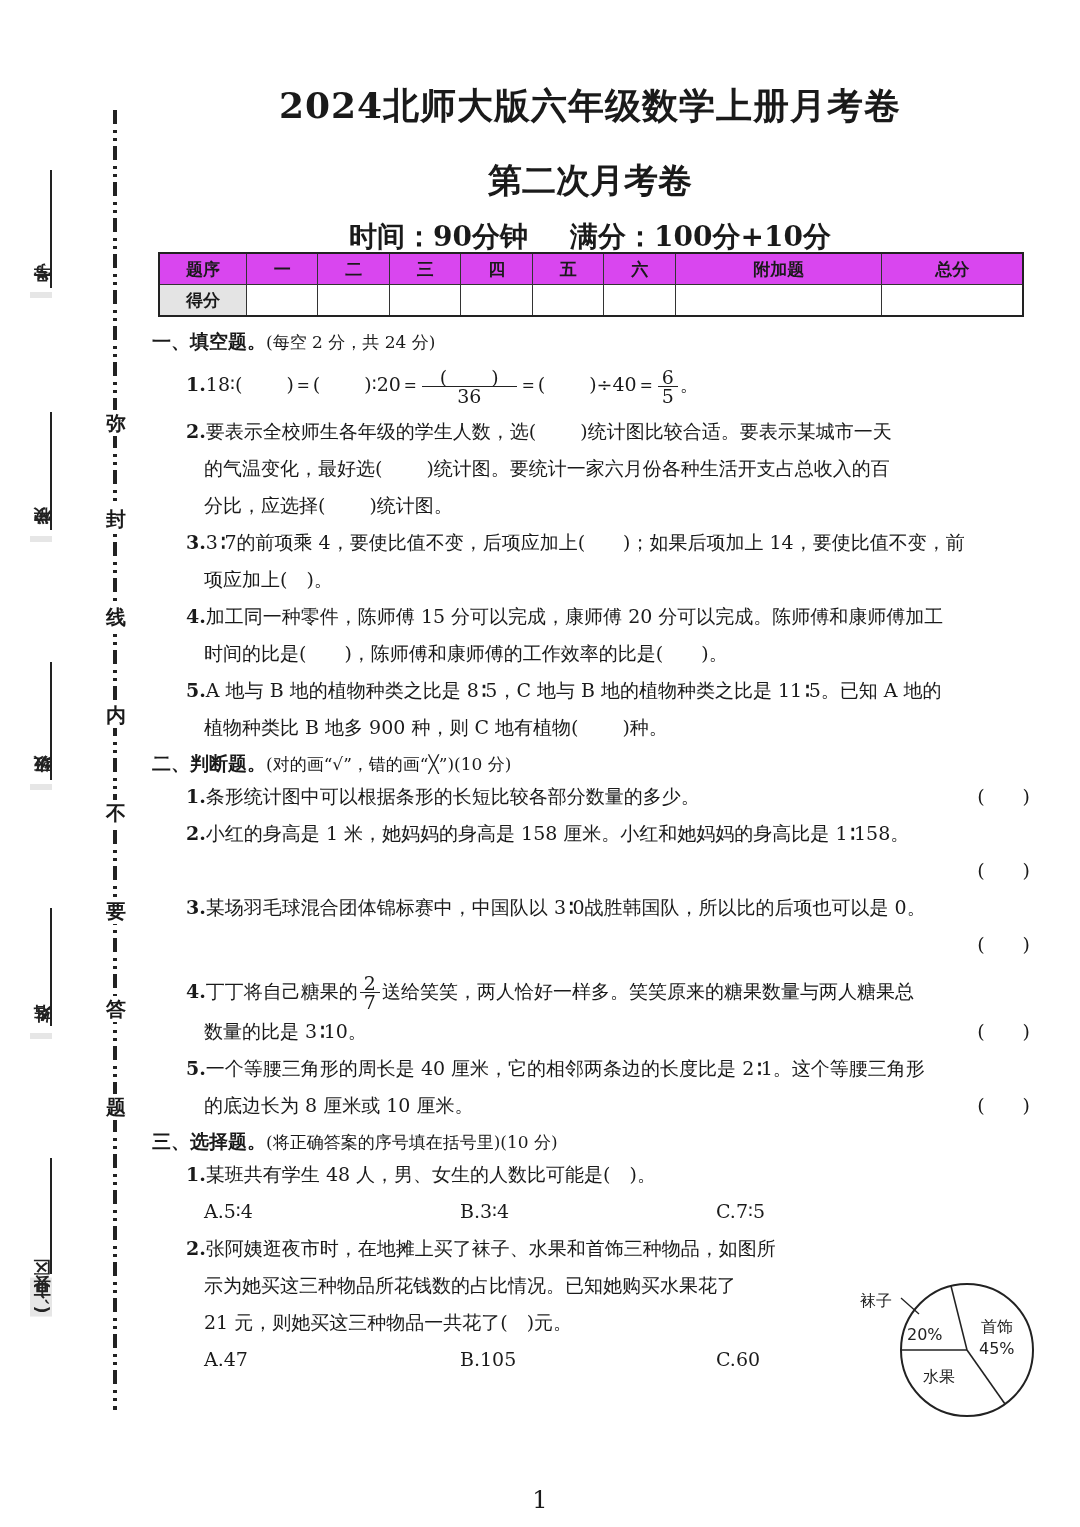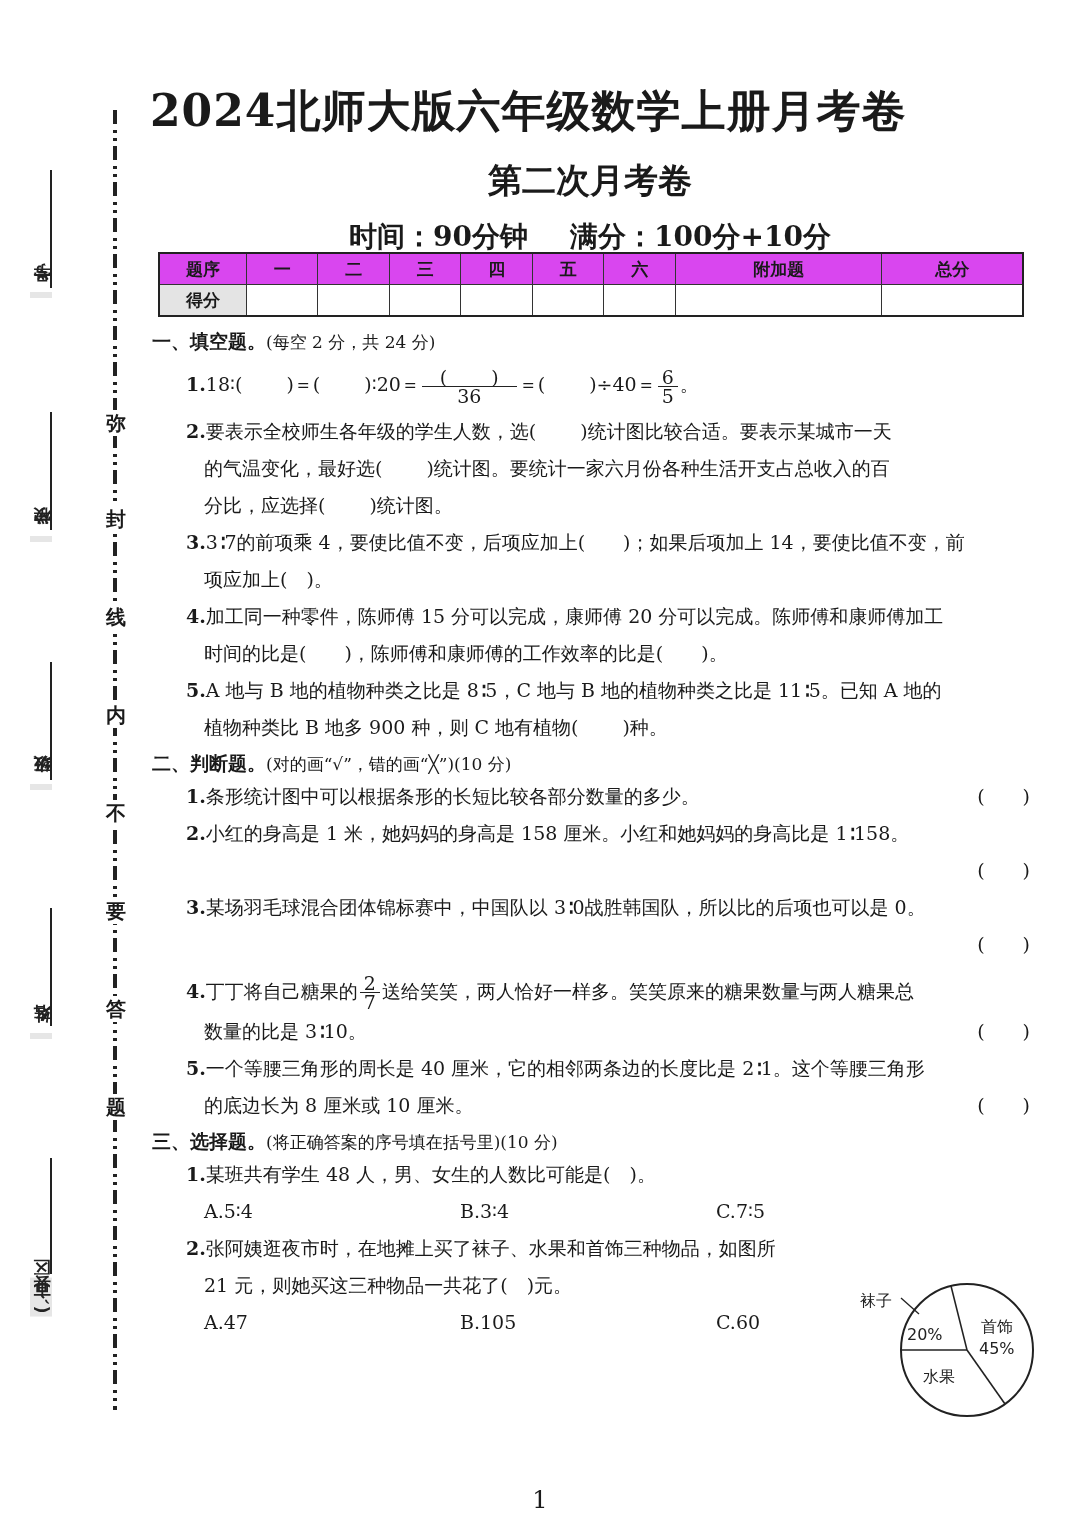--- a/index.html
+++ b/index.html
@@ -21,22 +21,22 @@
     background-image: linear-gradient(#222 0 14px, transparent 14px 20px, #222 20px 23px, transparent 23px 28px, #222 28px 31px, transparent 31px 36px);
     background-size: 4px 36px; background-repeat: repeat-y;
   }
   .seal-char {
     position: absolute; left: 104px; width: 24px; background: #fff;
     font-family: "DejaVu Sans", sans-serif; font-size: 20px; font-weight: bold; text-align: center; line-height: 26px;
   }
 
   
   .title {
-    position: absolute; left: 150px; width: 880px; top: 82px; text-align: left;
-    font-size: 44px; font-weight: bold; letter-spacing: 1px; font-family: "DejaVu Serif", serif;
+    position: absolute; left: 150px; width: 880px; top: 82px; text-align: center;
+    font-size: 36px; font-weight: bold; letter-spacing: 1px; font-family: "DejaVu Serif", serif;
   }
   .subtitle {
     position: absolute; left: 150px; width: 880px; top: 158px; text-align: center;
     font-size: 34px; font-weight: bold;
   }
   .meta {
     position: absolute; left: 150px; width: 880px; top: 218px; text-align: center;
     font-size: 28px; font-weight: bold;
   }
   .meta span + span { margin-left: 42px; }
@@ -203,20 +203,21 @@
   <div class="q">
     <span class="num">1.</span><span>某班共有学生 48 人，男、女生的人数比可能是(　)。</span>
   </div>
   <div class="options">
     <span>A.5∶4</span>
     <span>B.3∶4</span>
     <span>C.7∶5</span>
   </div>
   <div class="q">
     <div><span class="num">2.</span><span>张阿姨逛夜市时，在地摊上买了袜子、水果和首饰三种物品，如图所</span></div>
+    <div class="cont">示为她买这三种物品所花钱数的占比情况。已知她购买水果花了</div>
     <div class="cont">21 元，则她买这三种物品一共花了(　)元。</div>
   </div>
   <div class="options">
     <span>A.47</span>
     <span>B.105</span>
     <span>C.60</span>
   </div>
 </div>
 
 <svg class="pie" viewBox="0 0 180 150">

